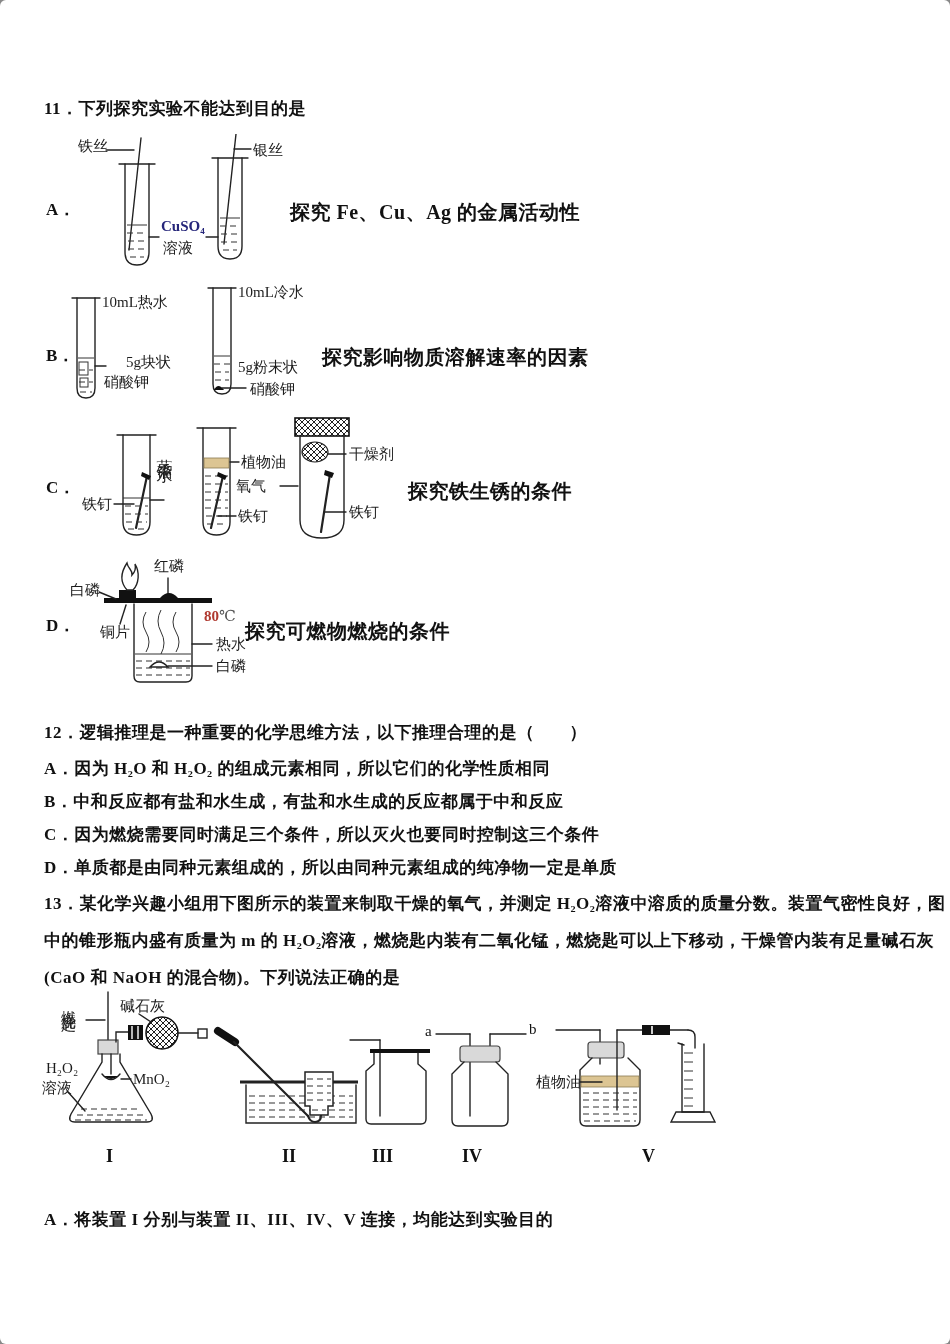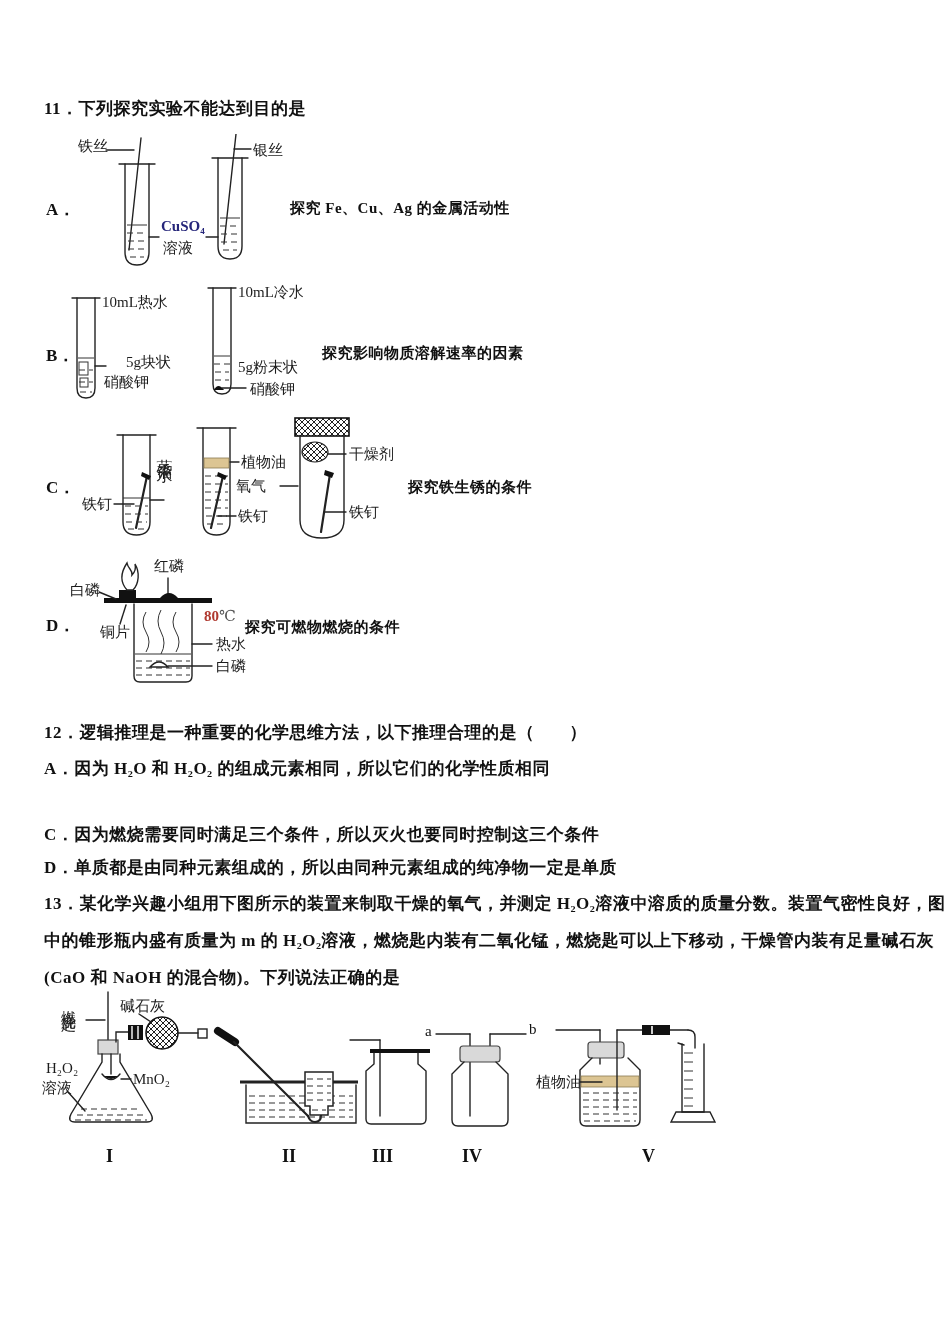--- a/index.html
+++ b/index.html
@@ -1,23 +1,24 @@
 <!DOCTYPE html>
 <html><head>
 <meta charset="utf-8">
 <style>
   html,body{margin:0;padding:0;background:#888;}
   .page{
     position:relative;width:950px;height:1344px;margin:0 auto;
     background:#ffffff;overflow:hidden;
     font-family:"Liberation Serif","DejaVu Serif",serif;
     color:#111;
+    border-radius:6px;
   }
   .qtext{position:absolute;font-size:17px;font-weight:700;white-space:nowrap;letter-spacing:.5px;}
-  .caption{position:absolute;font-size:15px;font-weight:700;white-space:nowrap;letter-spacing:.5px;}
+  .caption{position:absolute;font-size:20px;font-weight:700;white-space:nowrap;letter-spacing:.5px;}
   .letter{position:absolute;font-size:17px;font-weight:700;}
   .diagram{position:absolute;}
   .diagram svg{position:absolute;left:0;top:0;}
   .lbl{position:absolute;font-size:15px;color:#1c1c1c;white-space:nowrap;line-height:1.1;}
   .lbl.u{}
   .lbl.vert{writing-mode:vertical-rl;text-orientation:upright;letter-spacing:4px;font-size:16px;}
   .lbl.navy{color:#26267a;font-weight:600;}
   .temp-num{color:#b03a30;font-weight:600;text-align:center;}
   .temp-unit{color:#555;}
   .roman{position:absolute;font-size:18px;font-weight:700;font-family:"Liberation Serif",serif;}
@@ -196,20 +197,21 @@
     <span class="lbl" style="left:88px;top:4px">红磷</span>
     <span class="lbl" style="left:4px;top:28px">白磷</span>
     <span class="lbl" style="left:34px;top:70px">铜片</span>
     <span class="lbl" style="left:138px;top:54px"><span class="temp-num">80</span><span class="temp-unit">℃</span></span>
     <span class="lbl" style="left:150px;top:82px">热水</span>
     <span class="lbl" style="left:150px;top:104px">白磷</span>
   </div>
 
   <div class="qtext" style="left:44px;top:721px">12．逻辑推理是一种重要的化学思维方法，以下推理合理的是（　　）</div>
   <div class="qtext" style="left:44px;top:757px">A．因为 H₂O 和 H₂O₂ 的组成元素相同，所以它们的化学性质相同</div>
+  <div class="qtext" style="left:44px;top:790px">B．中和反应都有盐和水生成，有盐和水生成的反应都属于中和反应</div>
   <div class="qtext" style="left:44px;top:823px">C．因为燃烧需要同时满足三个条件，所以灭火也要同时控制这三个条件</div>
   <div class="qtext" style="left:44px;top:856px">D．单质都是由同种元素组成的，所以由同种元素组成的纯净物一定是单质</div>
 
   <div class="qtext" style="left:44px;top:892px">13．某化学兴趣小组用下图所示的装置来制取干燥的氧气，并测定 H₂O₂溶液中溶质的质量分数。装置气密性良好，图</div>
   <div class="qtext" style="left:44px;top:966px">(CaO 和 NaOH 的混合物)。下列说法正确的是</div>
   <div class="qtext" style="left:44px;top:929px">中的锥形瓶内盛有质量为 m 的 H₂O₂溶液，燃烧匙内装有二氧化锰，燃烧匙可以上下移动，干燥管内装有足量碱石灰</div>
 
   <div class="diagram" style="left:40px;top:990px;width:730px;height:185px">
     <svg width="730" height="185" viewBox="0 0 730 185">
       <defs>
@@ -307,14 +309,15 @@
     <span class="port" style="left:385px;top:33px">a</span>
     <span class="port" style="left:489px;top:31px">b</span>
     <span class="lbl" style="left:496px;top:84px">植物油</span>
     <span class="roman" style="left:66px;top:156px">I</span>
     <span class="roman" style="left:242px;top:156px">II</span>
     <span class="roman" style="left:332px;top:156px">III</span>
     <span class="roman" style="left:422px;top:156px">IV</span>
     <span class="roman" style="left:602px;top:156px">V</span>
   </div>
 
+  <div class="qtext" style="left:44px;top:1208px">A．将装置 I 分别与装置 II、III、IV、V 连接，均能达到实验目的</div>
 
 </div>
 
 </body></html>

